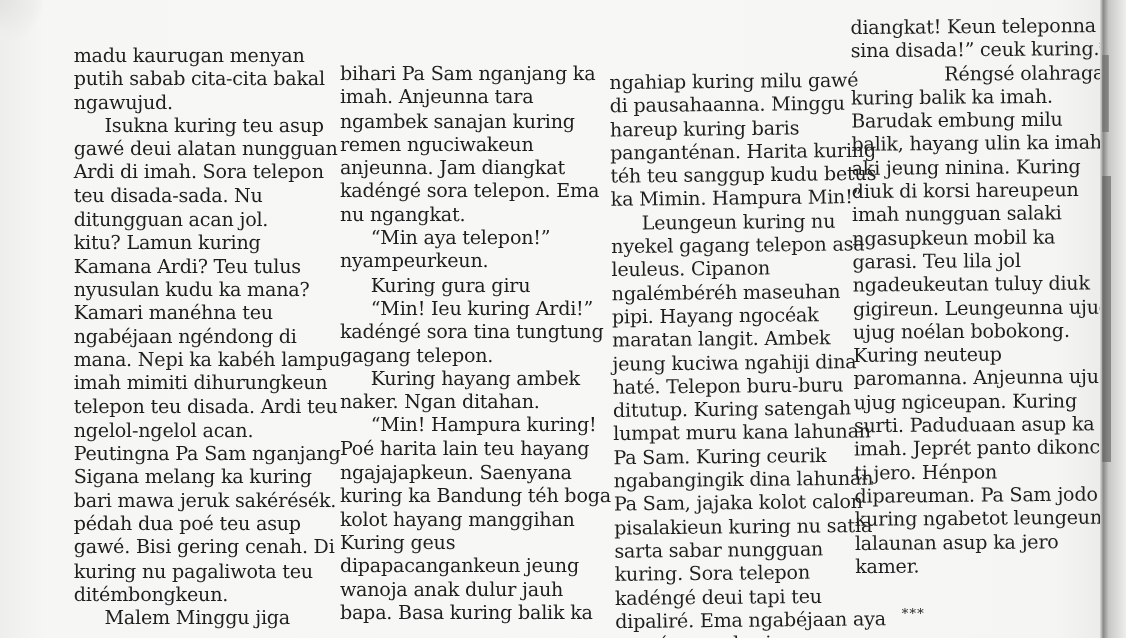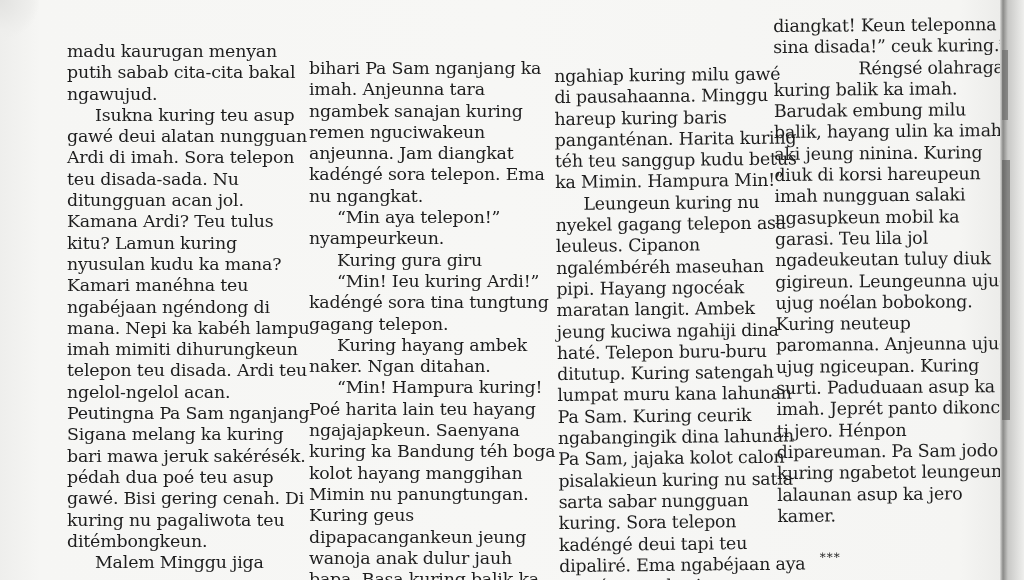--- a/index.html
+++ b/index.html
@@ -72,22 +72,22 @@
 
   <div class="col" id="col1">
       <span class="line">madu kaurugan menyan</span>
       <span class="line">putih sabab cita-cita bakal</span>
       <span class="line">ngawujud.</span>
       <span class="line indent">Isukna kuring teu asup</span>
       <span class="line">gawé deui alatan nungguan</span>
       <span class="line">Ardi di imah. Sora telepon</span>
       <span class="line">teu disada-sada. Nu</span>
       <span class="line">ditungguan acan jol.</span>
+      <span class="line">kitu? Lamun kuring</span>
       <span class="line">Kamana Ardi? Teu tulus</span>
-      <span class="line">kitu? Lamun kuring</span>
       <span class="line">nyusulan kudu ka mana?</span>
       <span class="line">Kamari manéhna teu</span>
       <span class="line">ngabéjaan ngéndong di</span>
       <span class="line">mana. Nepi ka kabéh lampu</span>
       <span class="line">imah mimiti dihurungkeun</span>
       <span class="line">telepon teu disada. Ardi teu</span>
       <span class="line">ngelol-ngelol acan.</span>
       <span class="line">Peutingna Pa Sam nganjang</span>
       <span class="line">Sigana melang ka kuring</span>
       <span class="line">bari mawa jeruk sakérésék.</span>
@@ -111,21 +111,20 @@
       <span class="line indent">“Min! Ieu kuring Ardi!”</span>
       <span class="line">kadéngé sora tina tungtung</span>
       <span class="line">gagang telepon.</span>
       <span class="line indent">Kuring hayang ambek</span>
       <span class="line">naker. Ngan ditahan.</span>
       <span class="line indent">“Min! Hampura kuring!</span>
       <span class="line">Poé harita lain teu hayang</span>
       <span class="line">ngajajapkeun. Saenyana</span>
       <span class="line">kuring ka Bandung téh boga</span>
       <span class="line">kolot hayang manggihan</span>
-      <span class="line">Mimin nu panungtungan.</span>
       <span class="line">Kuring geus</span>
       <span class="line">dipapacangankeun jeung</span>
       <span class="line">wanoja anak dulur jauh</span>
       <span class="line">bapa. Basa kuring balik ka</span>
     </div>
   <div class="col" id="col3">
       <span class="line">ngahiap kuring milu gawé</span>
       <span class="line">di pausahaanna. Minggu</span>
       <span class="line">hareup kuring baris</span>
       <span class="line">panganténan. Harita kuring</span>

